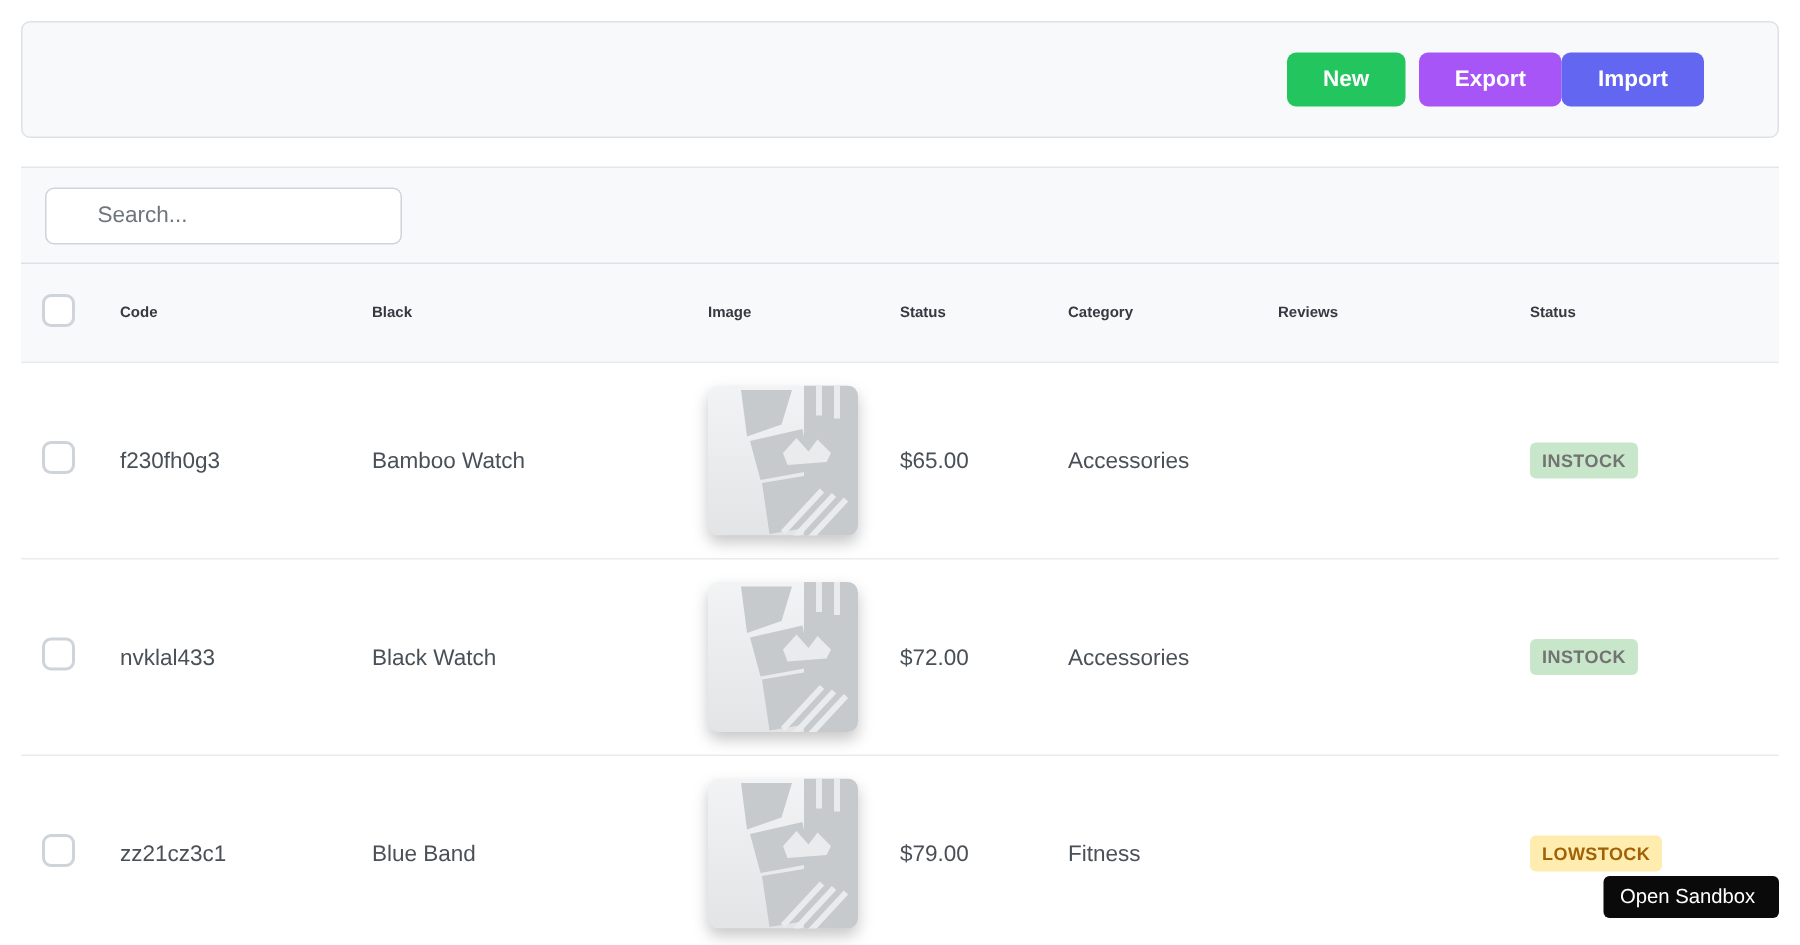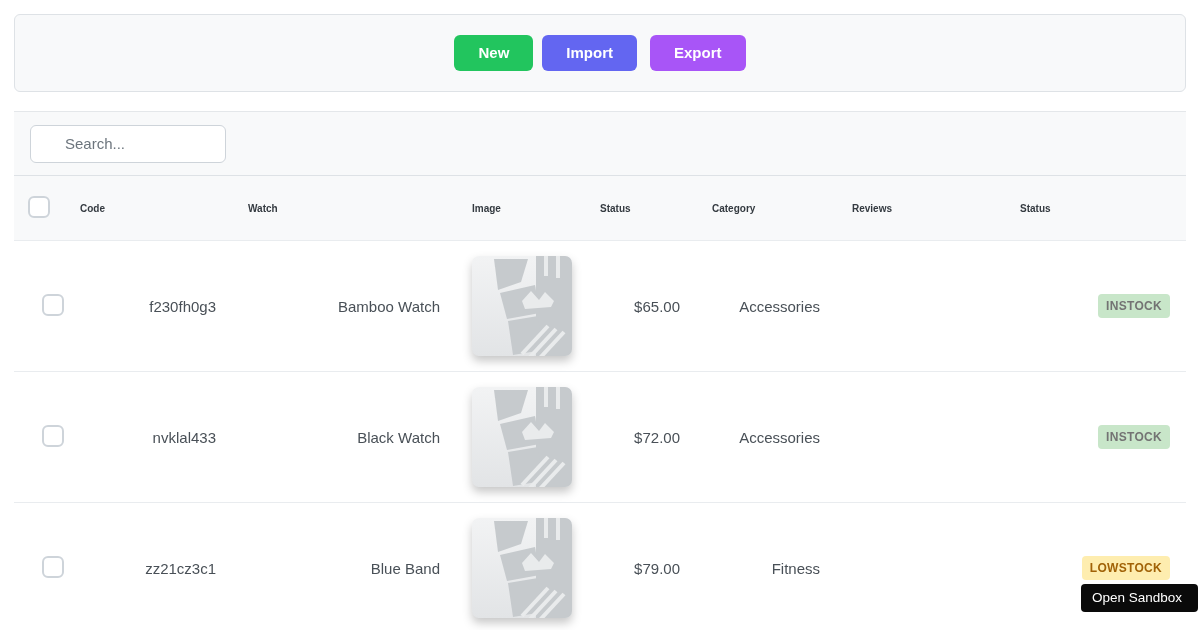--- a/index.html
+++ b/index.html
@@ -12,24 +12,24 @@
     position: relative;
   }
   .page { padding: 14px; }
 
   
   .toolbar {
     height: 78px;
     background: #f8f9fa;
     border: 1px solid #dee2e6;
     border-radius: 6px;
-    padding: 0 8px;
+    padding: 0 36px;
     display: flex;
     align-items: center;
-    justify-content: center;
+    justify-content: flex-end;
     margin-bottom: 19px;
   }
   .toolbar-group { display: flex; align-items: center; }
   .btn {
     height: 36px;
     padding: 0 24px;
     border: none;
     border-radius: 6px;
     color: #ffffff;
     font-family: inherit;
@@ -55,21 +55,21 @@
     padding: 0 16px;
   }
   .dt-title {
     margin: 0;
     font-size: 18px;
     font-weight: 700;
     color: #343a40;
     letter-spacing: 0.2px;
   }
   .search-input {
-    width: 196px;
+    width: 238px;
     height: 38px;
     background: #ffffff;
     border: 1px solid #ced4da;
     border-radius: 6px;
     padding: 0 12px 0 34px;
     font-family: inherit;
     font-size: 15px;
     color: #495057;
     outline: none;
   }
@@ -81,21 +81,21 @@
     color: #343a40;
     font-size: 10px;
     font-weight: 700;
     text-align: left;
     padding: 20px 16px;
     border-bottom: 1px solid #e9ecef;
   }
   tbody td {
     color: #495057;
     font-size: 15px;
-    text-align: right;
+    text-align: left;
     padding: 15px 16px;
     border-bottom: 1px solid #e9ecef;
     background: #ffffff;
     vertical-align: middle;
   }
   th.col-sel, td.col-sel { padding-left: 14px; padding-right: 0; }
 
   .checkbox {
     display: inline-block;
     width: 22px; height: 22px;
@@ -118,21 +118,21 @@
     font-size: 12px;
     font-weight: 700;
     letter-spacing: 0.3px;
   }
   .badge-instock  { background: #c8e6c9; color: #737373; }
   .badge-lowstock { background: #feedaf; color: #a16207; }
 
   
   .open-sandbox {
     position: absolute;
-    right: 2px;
+    right: 14px;
     bottom: 18px;
     width: 117px;
     background: #0a0a0a;
     color: #ffffff;
     font-size: 13.5px;
     line-height: 17px;
     padding: 5px 11px 6px 11px;
     border-radius: 4px;
     cursor: pointer;
   }
@@ -172,22 +172,22 @@
   </defs>
 </svg>
 
 <div class="page">
 
   <div class="toolbar">
     <div class="toolbar-group">
       <button class="btn btn-new">New</button>
     </div>
     <div class="toolbar-group">
+      <button class="btn btn-export">Export</button>
       <button class="btn btn-import">Import</button>
-      <button class="btn btn-export">Export</button>
     </div>
   </div>
 
   <div class="datatable">
 
     <div class="dt-header">
       <input class="search-input" type="text" placeholder="Search..." style="">
     </div>
 
     <table>
@@ -200,21 +200,21 @@
           <col style="width:140px">
           <col style="width:168px">
           <col>
       </colgroup>
       <thead>
         <tr>
           <th class="col-sel">
             <span class="checkbox"></span>
           </th>
           <th>Code</th>
-          <th>Watch</th>
+          <th>Black</th>
           <th>Image</th>
           <th>Status</th>
           <th>Category</th>
           <th>Reviews</th>
           <th>Status</th>
         </tr>
       </thead>
       <tbody>
 
         <tr>

